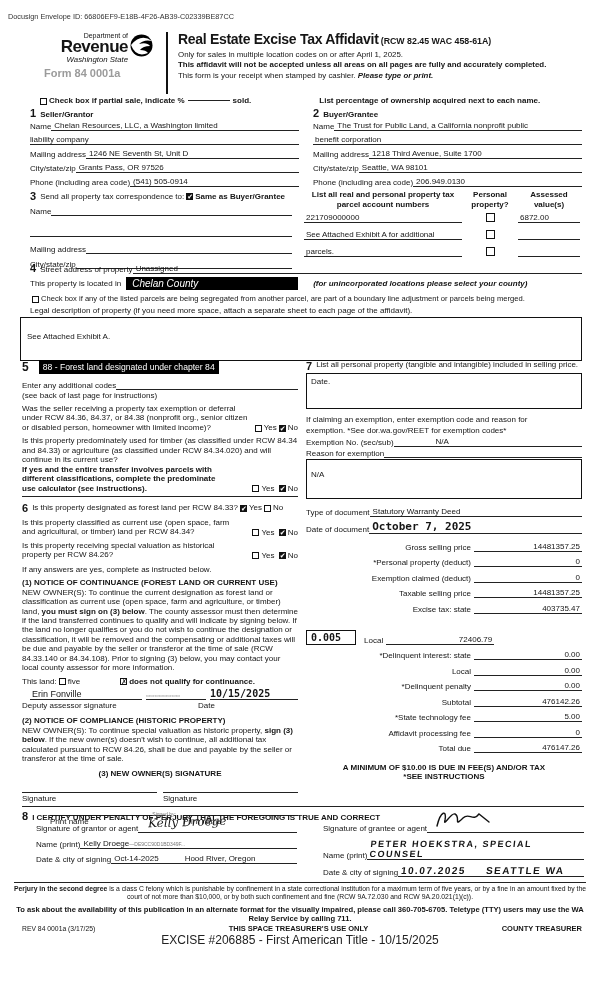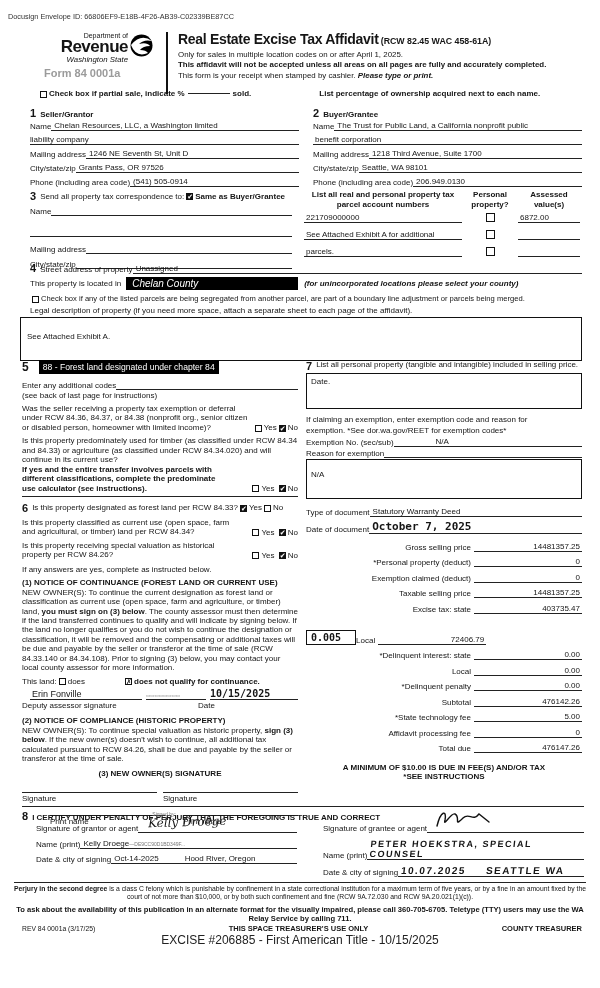--- a/index.html
+++ b/index.html
@@ -23,21 +23,21 @@
   .cb.big { width:9px; height:9px; line-height:8px; font-size:8px;}
   .secnum { font-weight:bold; font-size:11px; margin-right:4px; }
   .hl-black { background:#000; color:#fff; padding:1px 6px; }
   .typed { font-family:"DejaVu Sans Mono", monospace; font-weight:bold; }
   .q { display:flex; justify-content:space-between; align-items:flex-end; margin-top:4px;}
   .qtext { width:212px; line-height:1.18; }
   .yn { white-space:nowrap; margin-left:2px; }
   .finrow { display:flex; align-items:flex-end; margin-bottom:5.5px; }
   .finlabel { margin-left:auto; white-space:nowrap; }
   .finfill { width:108px; border-bottom:1px solid #222; text-align:right; padding:0 2px; margin-left:3px;}
-  .ratebox { border:1px solid #111; padding:1px 14px 1px 4px; }
+  .ratebox { border:1px solid #111; padding:1px 14px 1px 4px; margin-right:8px; }
   .script { font-family:"DejaVu Serif", serif; font-style:italic; font-size:12px;
             transform:rotate(-2deg); display:inline-block; }
   .handcaps { font-family:"Liberation Sans", sans-serif; font-weight:bold; letter-spacing:1.5px;
               transform:skewX(-6deg); display:inline-block; font-size:9px; }
   .sigline { border-bottom:1px solid #222; }
   .hr { border-top:1px solid #222; }
   p.just { line-height:1.18; }
   .noneb { border:1.5px solid #111; padding:3px 4px; }
 </style>
 </head>
@@ -71,21 +71,21 @@
       <div style="margin-top:4px; line-height:1.3; font-size:7.9px;">
         <div>Only for sales in multiple location codes on or after April 1, 2025.</div>
         <div class="b">This affidavit will not be accepted unless all areas on all pages are fully and accurately completed.</div>
         <div>
           <span>This form is your receipt when stamped by cashier. </span><span class="b i">Please type or print.</span>
         </div>
       </div>
     </div>
   </div>
 
-  <div class="band row" style="top:89px; left:38px; width:540px; align-items:center;">
+  <div class="band row" style="top:96px; left:38px; width:540px; align-items:center;">
     <span class="cb"></span>
     <span class="b">Check box if partial sale, indicate %</span>
     <span style="display:inline-block; width:42px; border-bottom:1px solid #222; margin:0 3px;"></span>
     <span class="b">sold.</span>
     <span class="b" style="margin-left:68px;">List percentage of ownership acquired next to each name.</span>
   </div>
 
   <div class="band" style="top:107px; left:30px; width:552px; display:flex; gap:14px;">
     <div style="flex:1;">
       <div><span class="secnum">1</span><span class="b">Seller/Grantor</span></div>
@@ -192,21 +192,21 @@
 
   <div class="band" style="top:262px; left:22px; width:560px;">
     <div class="row" style="padding-left:8px;">
       <span class="secnum">4</span>
       <span class="lbl">Street address of property</span>
       <span class="fill">Unassigned</span>
     </div>
     <div class="row" style="margin-top:3px; padding-left:8px; align-items:center;">
       <span class="lbl">This property is located in</span>
       <span class="hl-black" style="width:172px; margin-left:5px; font-size:10px;font-style:italic;">Chelan County</span>
-      <span class="b i" style="margin-left:6px;">(for unincorporated locations please select your county)</span>
+      <span class="b i" style="margin-left:15px;">(for unincorporated locations please select your county)</span>
     </div>
     <div class="row" style="margin-top:4px; padding-left:8px; align-items:center;">
       <span class="cb"></span>
       <span style="font-size:7.6px;">Check box if any of the listed parcels are being segregated from another parcel, are part of a boundary line adjustment or parcels being merged.</span>
     </div>
     <div style="margin-top:3px; padding-left:8px;">Legal description of property (if you need more space, attach a separate sheet to each page of the affidavit).</div>
     <div style="margin-top:2px; margin-left:-2px; width:562px; height:44px; border:1.5px solid #111; padding:14px 0 0 6px;">
       <span>See Attached Exhibit A.</span>
     </div>
   </div>
@@ -266,21 +266,21 @@
         <span class="cb" style="background:#111;color:#fff;"><span>✔</span></span><span>No</span>
       </span>
     </div>
     <div style="margin-top:5px;">If any answers are yes, complete as instructed below.</div>
     <div class="b" style="margin-top:4px;">(1) NOTICE OF CONTINUANCE (FOREST LAND OR CURRENT USE)</div>
     <p class="just" style="margin-top:1px;"><span>NEW OWNER(S): To continue the current designation as forest land or classification as current use (open space, farm and agriculture, or timber) land, </span><span class="b">you must sign on (3) below</span><span>. The county assessor must then determine if the land transferred continues to qualify and will indicate by signing below. If the land no longer qualifies or you do not wish to continue the designation or classification, it will be removed and the compensating or additional taxes will be due and payable by the seller or transferor at the time of sale (RCW 84.33.140 or 84.34.108). Prior to signing (3) below, you may contact your local county assessor for more information.</span></p>
 
     <div class="row" style="margin-top:4px; align-items:center;">
       <span>This land:</span>
       <span class="cb"></span>
-        <span>does</span>
+        <span>five</span>
       <span class="cb" style="margin-left:40px;"><span>✗</span></span>
       <span class="b">does not qualify for continuance.</span>
     </div>
     <div style="display:flex; align-items:flex-end; margin-top:2px;justify-content:flex-end;">
       <div class="sigline" style="width:112px; padding-left:2px;">
         <span style="font-size:9px;">Erin Fonville</span>
       </div>
       <div class="sigline" style="width:60px; margin-left:4px;">
         <span class="tiny gray" style="font-size:4.5px;">▭▭▭▭▭▭▭▭</span>
       </div>

